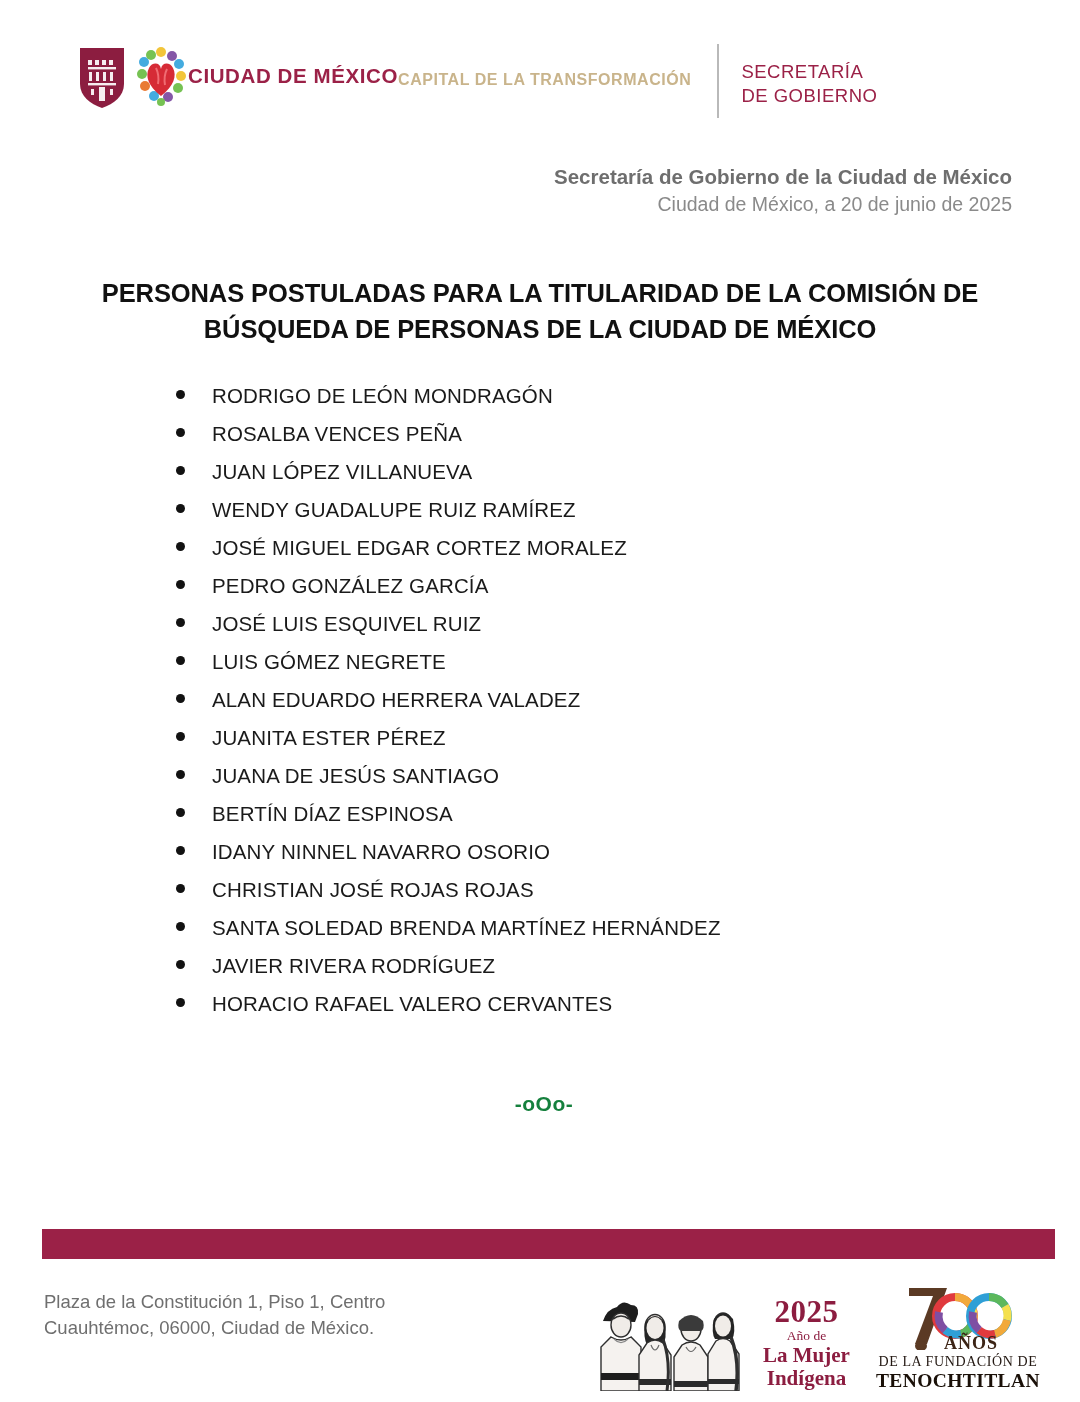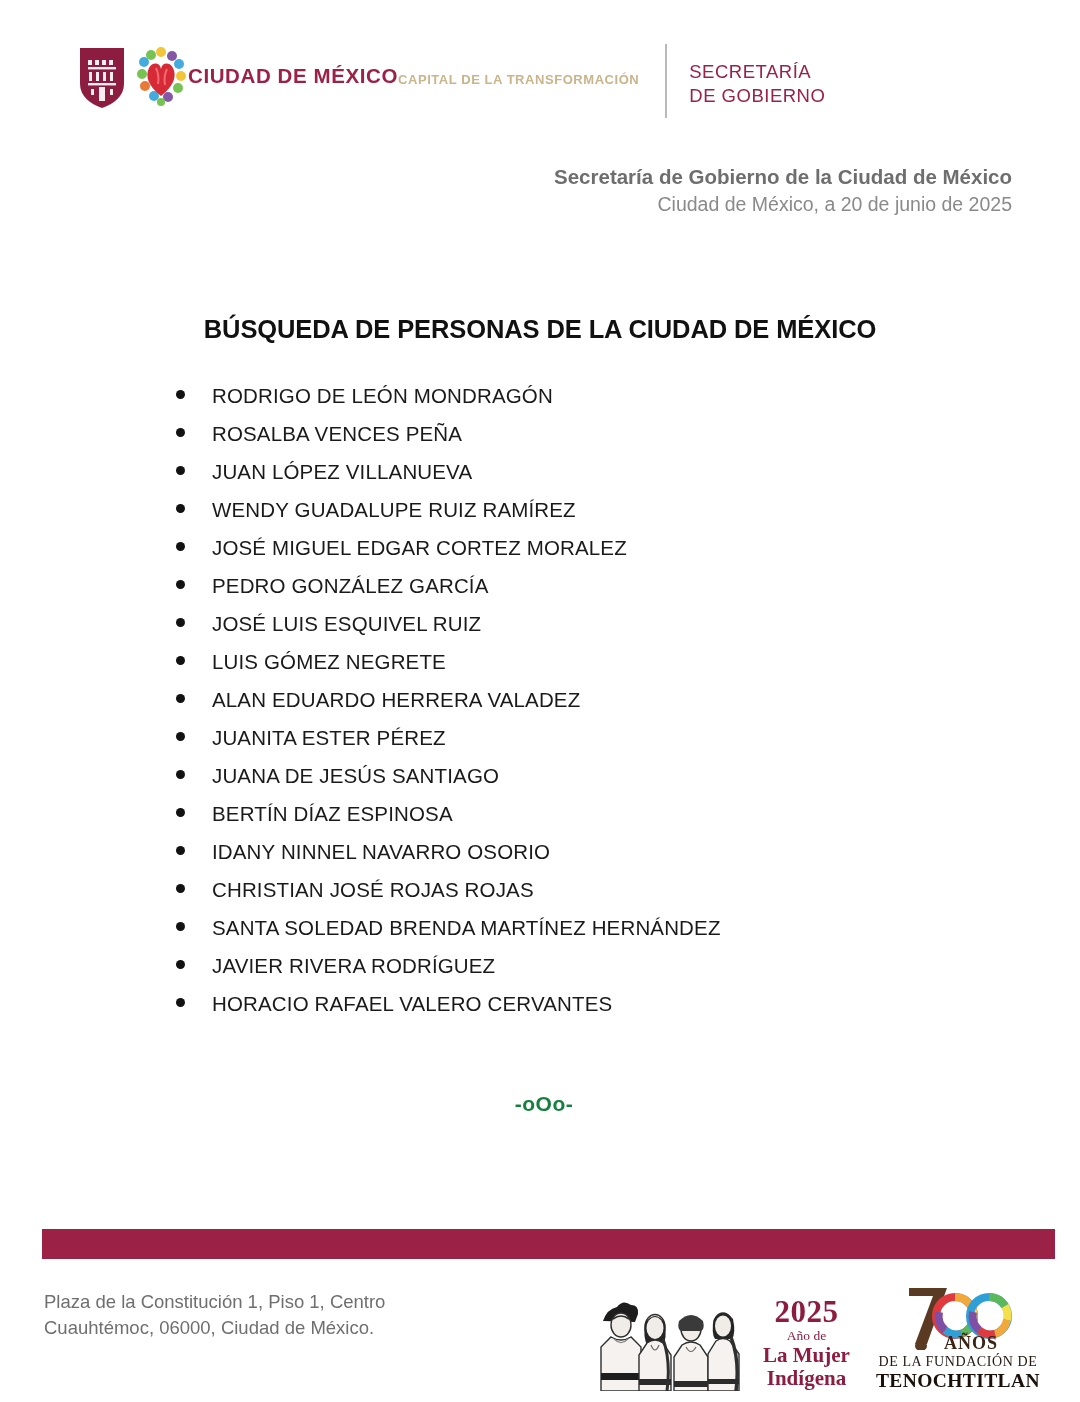--- a/index.html
+++ b/index.html
@@ -41,21 +41,21 @@
     margin-top: 5px;
     font-size: 20.5px;
     font-weight: bold;
     letter-spacing: 0.6px;
     color: #9B2147;
     line-height: 1;
     white-space: nowrap;
   }
   .cdmx-tagline {
     margin-top: 11px;
-    font-size: 13px;
+    font-size: 16px;
     font-weight: bold;
     letter-spacing: 0.55px;
     color: #C9B48B;
     line-height: 1;
     white-space: nowrap;
   }
 
   .masthead-divider {
     width: 2px;
     height: 74px;
@@ -307,20 +307,21 @@
     <div>DE GOBIERNO</div>
   </div>
 </div>
 
 <div class="doc-header">
   <div class="doc-header-org">Secretaría de Gobierno de la Ciudad de México</div>
   <div class="doc-header-date">Ciudad de México, a 20 de junio de 2025</div>
 </div>
 
 <h1 class="doc-title">
+  <span>PERSONAS POSTULADAS PARA LA TITULARIDAD DE LA COMISIÓN DE</span>
   <br>
   <span>BÚSQUEDA DE PERSONAS DE LA CIUDAD DE MÉXICO</span>
 </h1>
 
 <ul class="name-list" id="name-list">
     <li class="name-item">
       <span class="name-bullet"></span>
       <span class="name-text">RODRIGO DE LEÓN MONDRAGÓN</span>
     </li>
     <li class="name-item">

